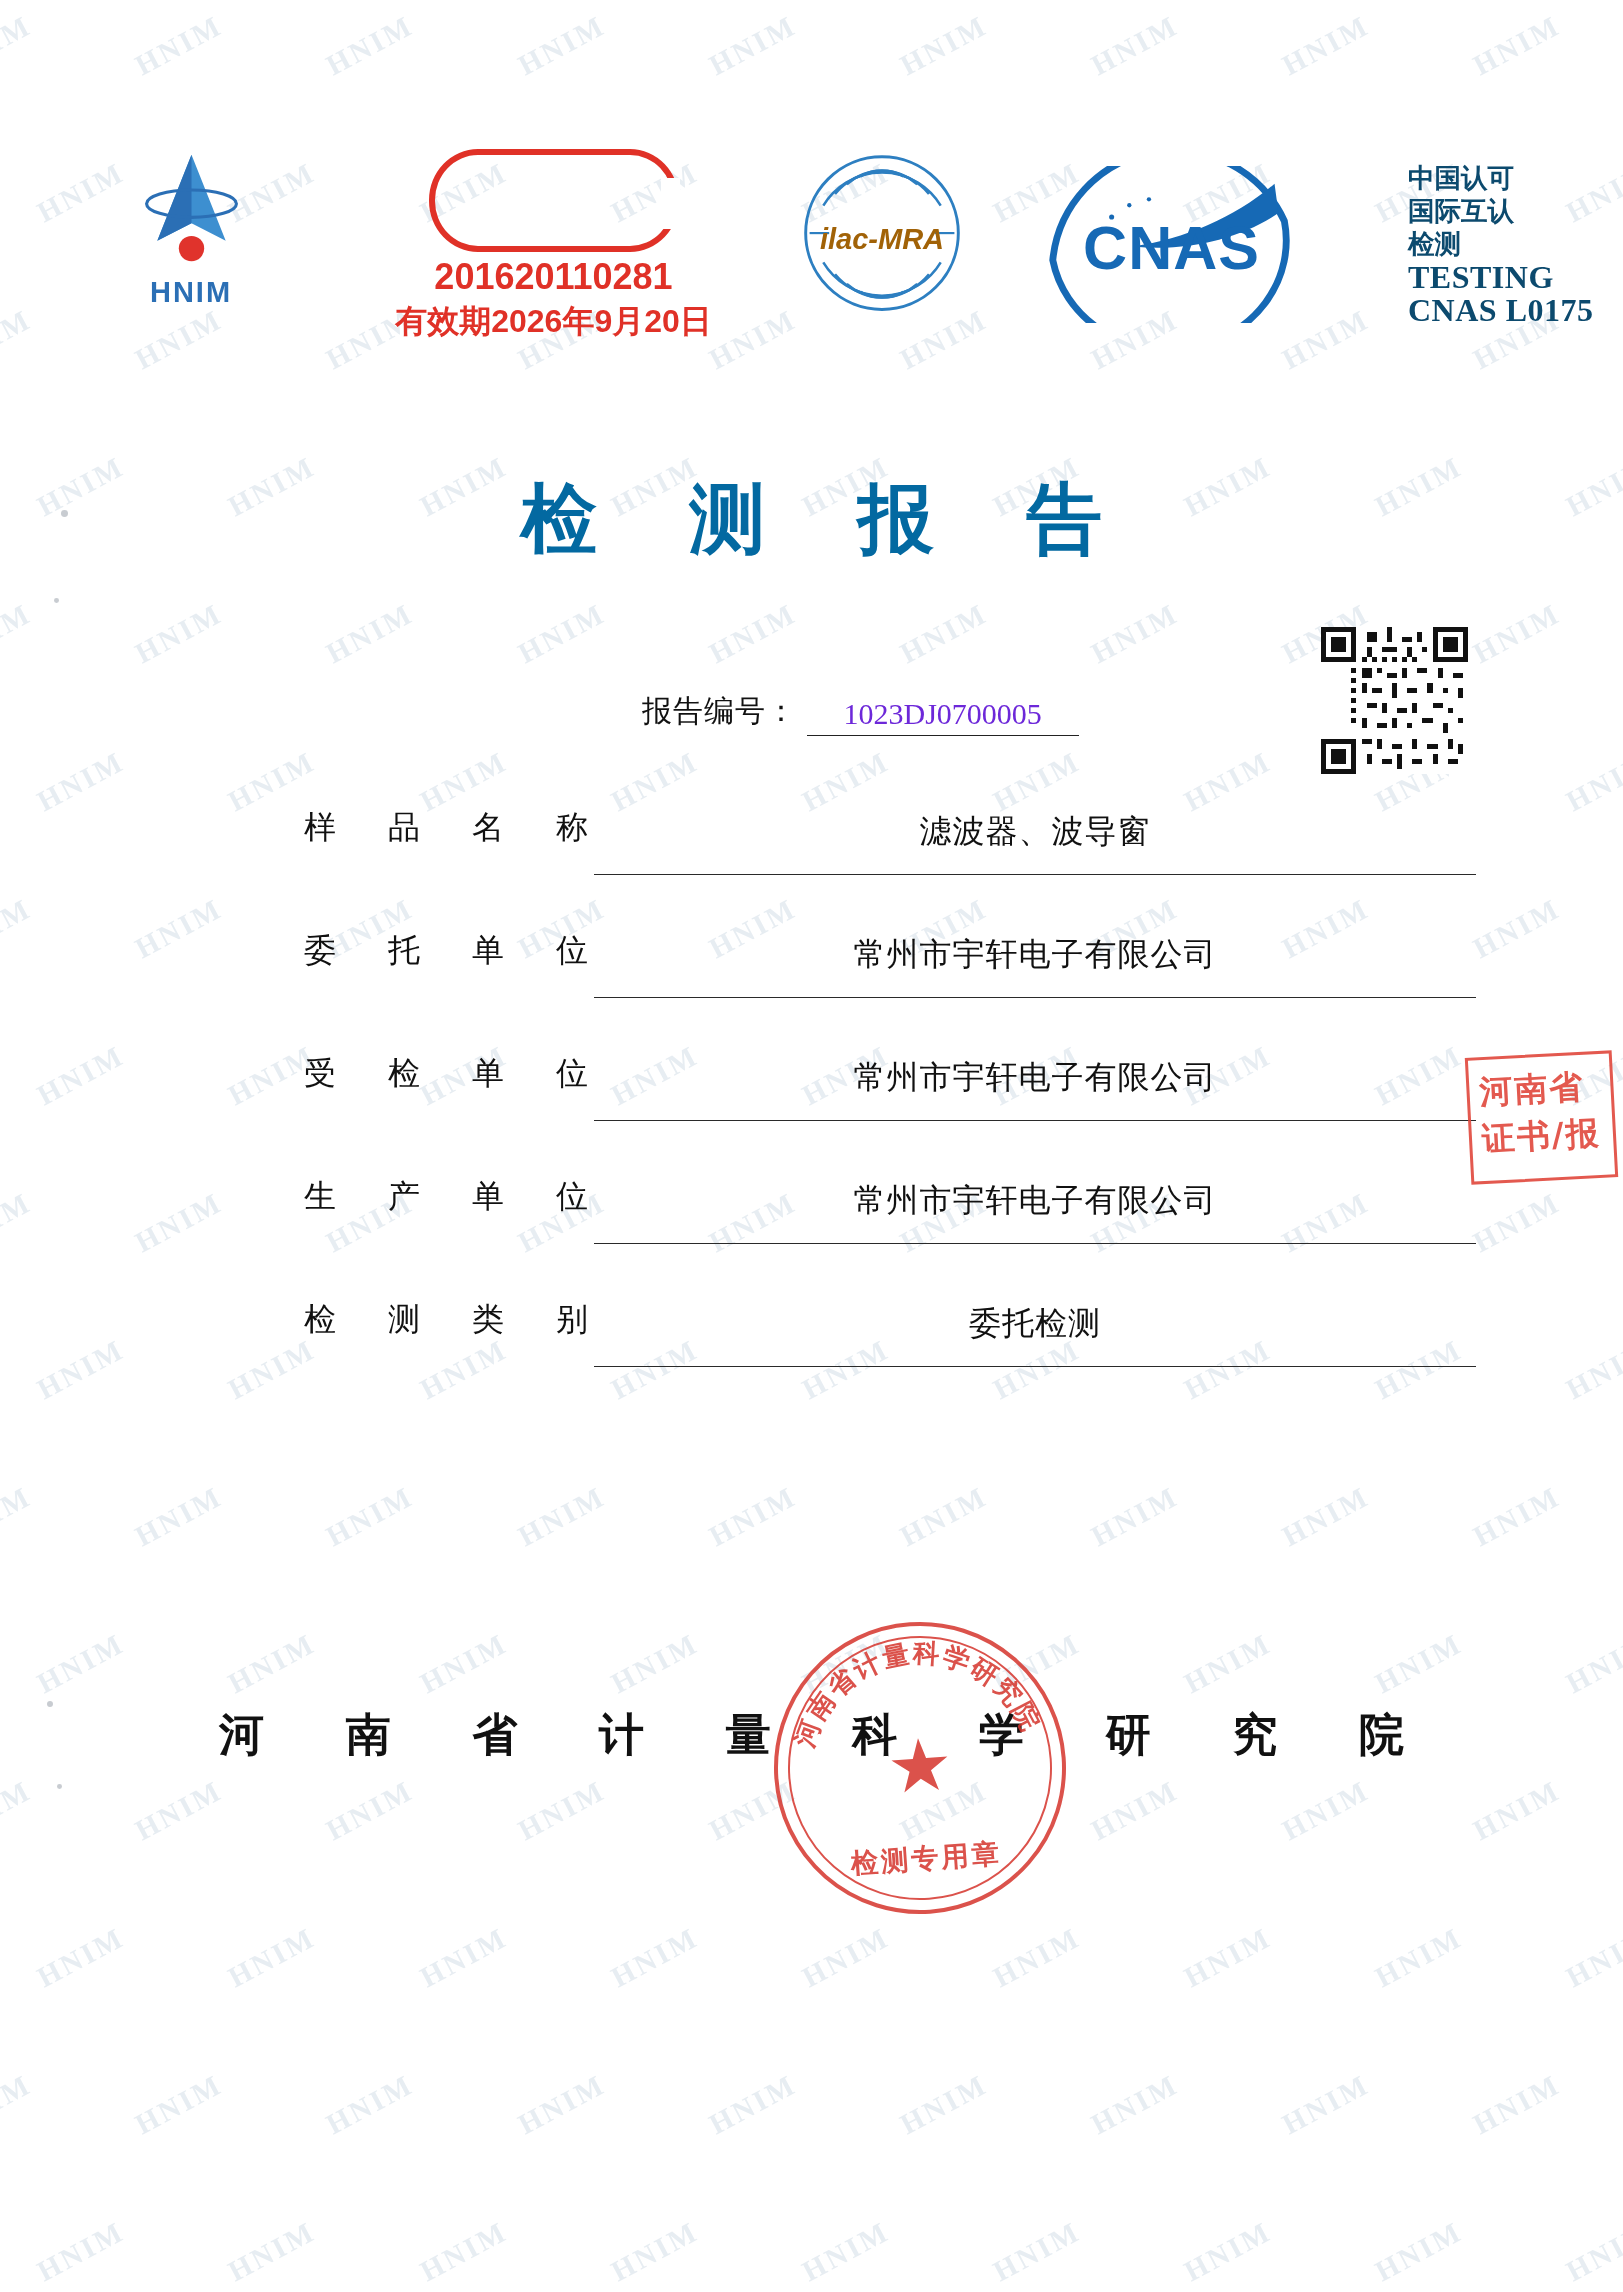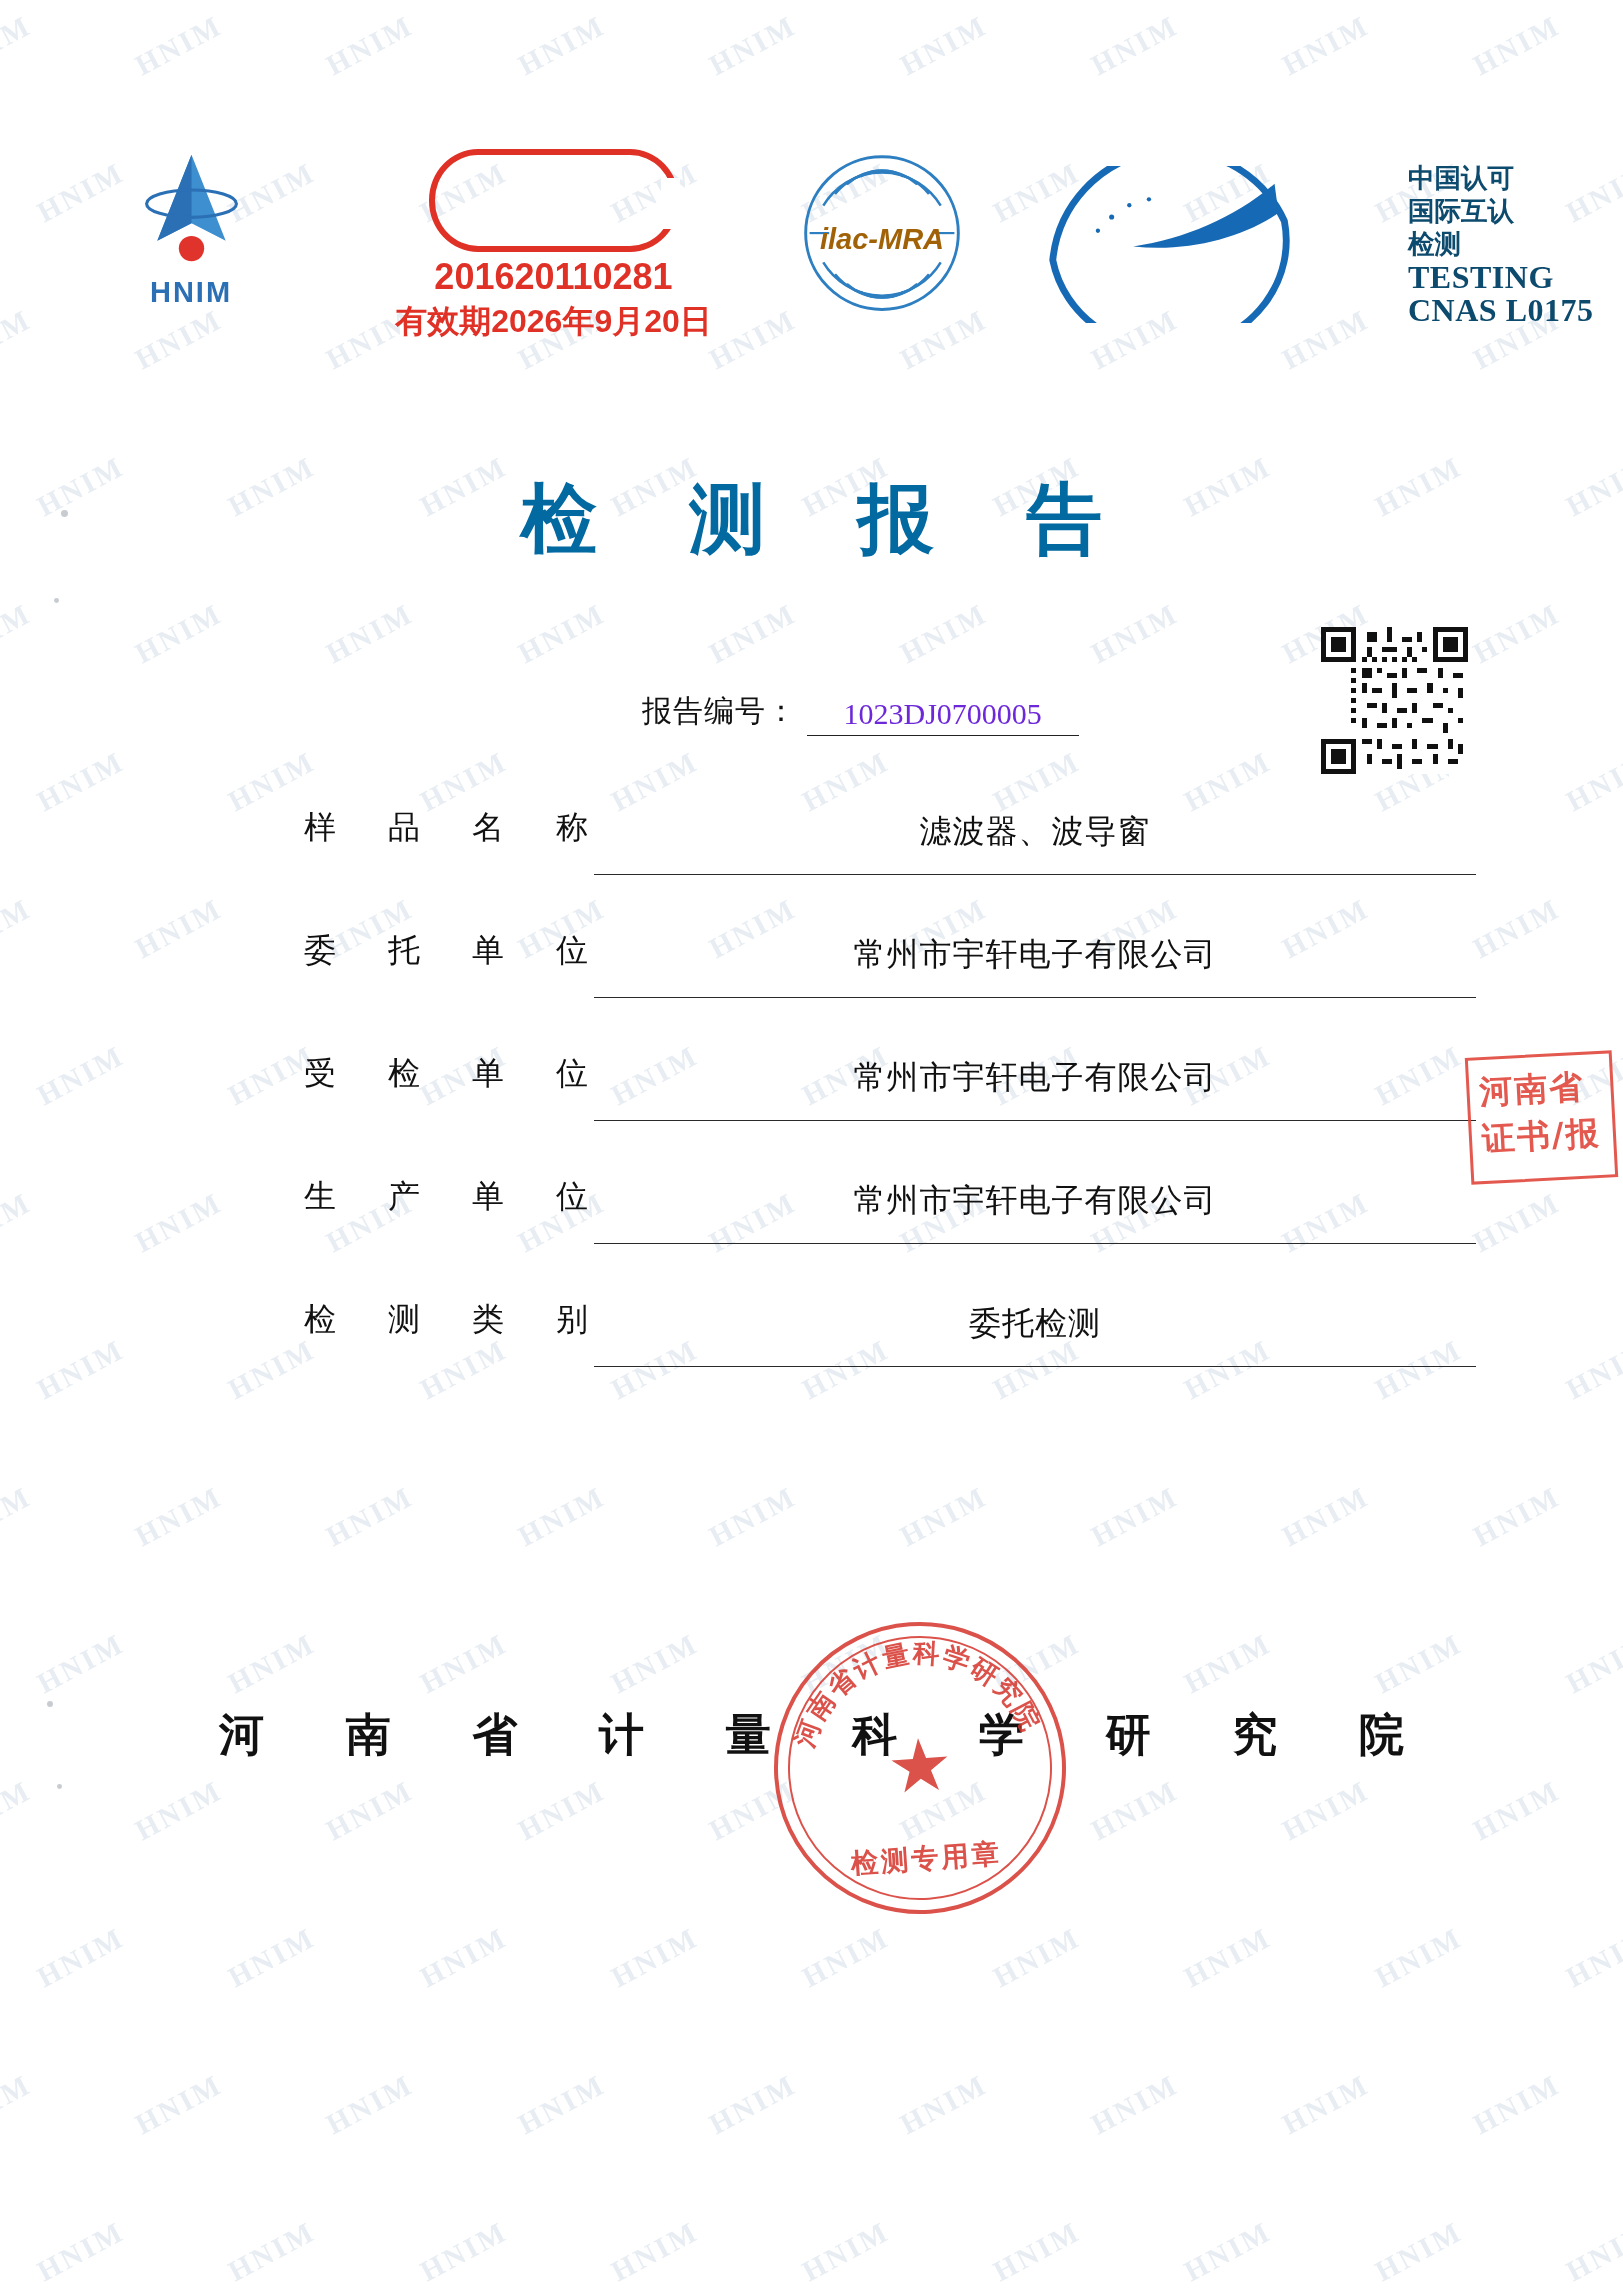--- a/index.html
+++ b/index.html
@@ -564,20 +564,21 @@
 
     <div id="cnas-logo">
       <svg width="265" height="157" viewBox="0 0 270 160">
         <path d="M14 96 A124 124 0 0 1 250 56 A112 104 0 1 1 14 96 Z" fill="none" stroke="#1669b5" stroke-width="7"></path>
         <path d="M240 18 C200 52 150 74 96 82 C150 88 206 74 244 48 Z" fill="#1669b5"></path>
         <circle cx="74" cy="52" r="2.6" fill="#1669b5"></circle>
         <circle cx="92" cy="40" r="2.2" fill="#1669b5"></circle>
         <circle cx="112" cy="34" r="2.2" fill="#1669b5"></circle>
         <circle cx="60" cy="66" r="2.2" fill="#1669b5"></circle>
       </svg>
+      <div id="cnas-text">CNAS</div>
     </div>
 
     <div id="cnas-info">
       <div>中国认可</div>
       <div>国际互认</div>
       <div>检测</div>
       <div class="latin">TESTING</div>
       <div class="latin">CNAS L0175</div>
     </div>
   </div>

